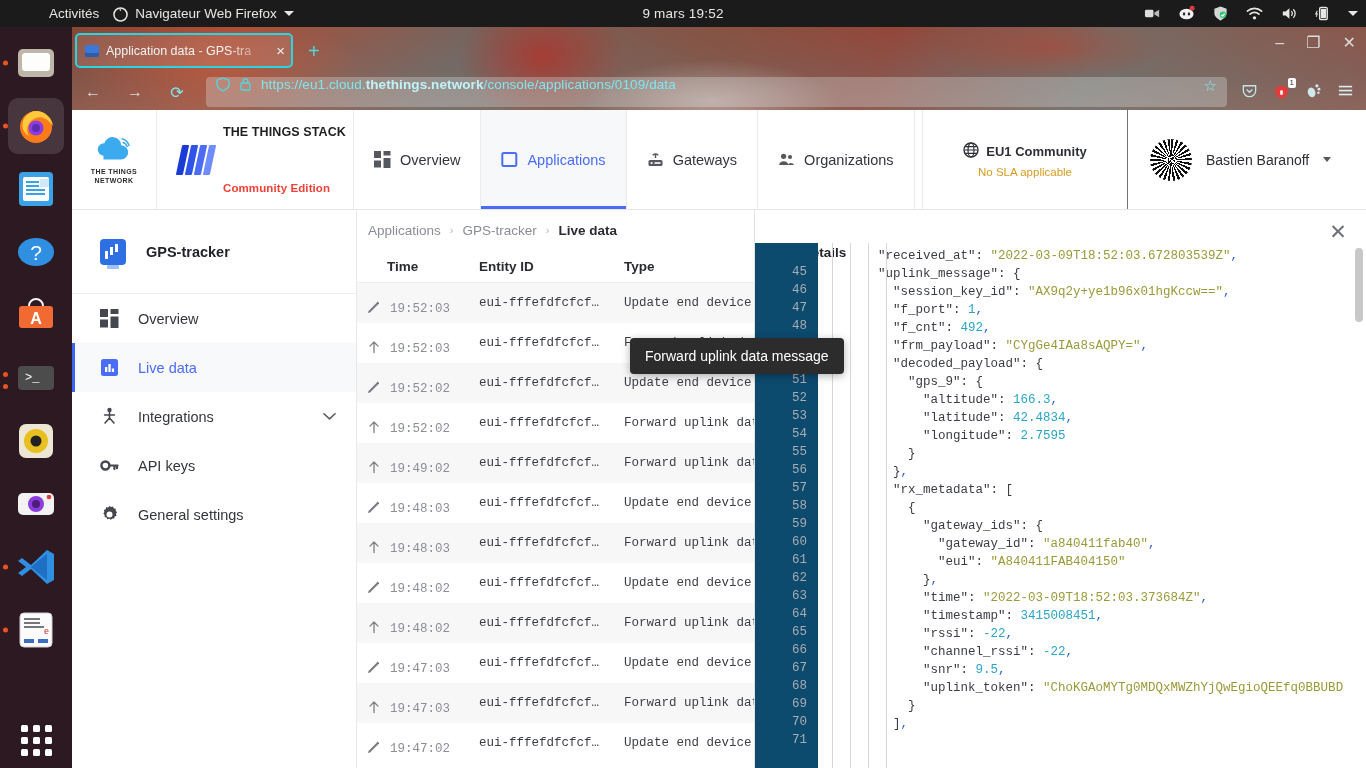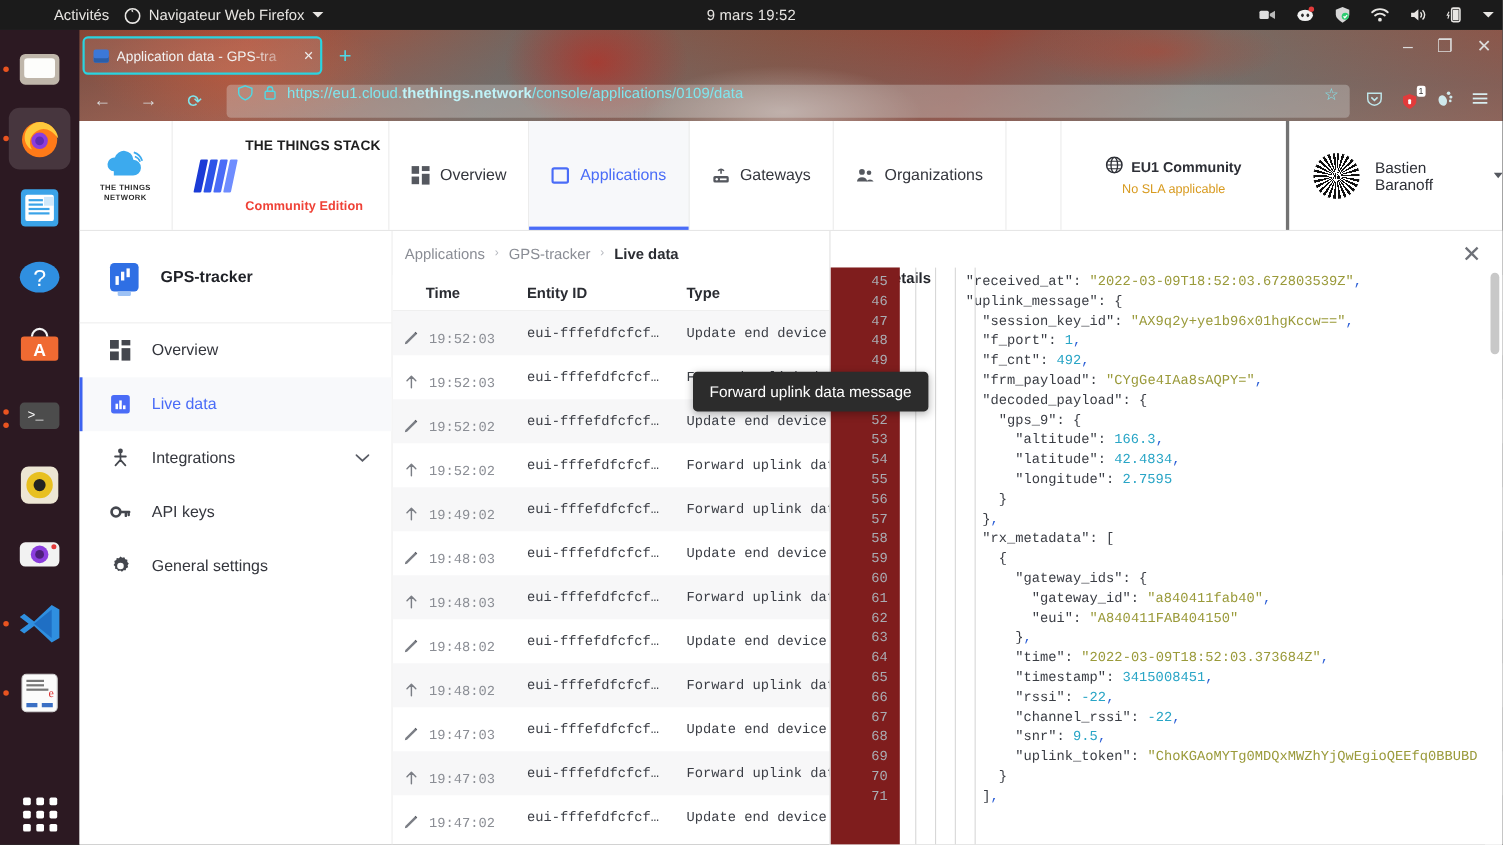--- a/index.html
+++ b/index.html
@@ -132,21 +132,21 @@
   .navitem.active { color:#4a6cf7; background:#f7f8fa; }
   .navitem.active::after { content:""; position:absolute; left:0; right:0; bottom:0; height:3px; background:#4a6cf7; }
   .navicon { width:17px; height:17px; display:block; }
   .header-spacer { flex:1; }
   .cluster {
     width:205px; display:flex; flex-direction:column; align-items:center; justify-content:center;
     border-left:1px solid #ececec;
   }
   .cluster-top { display:flex; align-items:center; gap:7px; font-size:13px; font-weight:700; color:#2d2f36; }
   .cluster-sub { font-size:11.5px; color:#d89b20; margin-top:5px; }
-  .usercell { width:197px; display:flex; align-items:center; gap:14px; padding-left:22px; border-left:3px solid #737373; }
+  .usercell { width:239px; display:flex; align-items:center; gap:14px; padding-left:22px; border-left:1px solid #737373; }
   .avatar { width:42px; height:42px; border-radius:50%; flex:none; overflow:hidden;
     background: repeating-conic-gradient(from 0deg at 50% 50%, #111 0deg 7deg, #fff 7deg 14deg);
     filter: blur(.2px);
   }
   .uname { font-size:14px; color:#2d2f36; }
   .ucaret { width:0;height:0;border-left:4.5px solid transparent;border-right:4.5px solid transparent;border-top:5.5px solid #55585f; }
 
   .body-row { display:flex; height:558px; }
   .sidebar { width:285px; border-right:1px solid #e8e8e8; background:#fff; }
   .app-head { height:84px; display:flex; align-items:center; gap:20px; padding-left:28px; border-bottom:1px solid #eee; }
@@ -190,21 +190,21 @@
   }
 
   
   .evt-panel {
     position:absolute; right:0; top:0; width:612px; height:558px;
     background:#fff; border-left:1px solid #e2e2e2; z-index:15;
   }
   .evt-title { position:absolute; left:8px; top:12px; font-size:13.5px; font-weight:700; color:#24262c;margin-top:23px; }
   .evt-close { position:absolute; right:17px; top:11px; width:22px;height:22px; color:#6e7178; font-size:21px; line-height:22px; text-align:center; }
   .code-area { position:absolute; left:0; right:0; top:33px; bottom:0; display:flex; overflow:hidden; }
-  .gutter { width:63px; background:#7f1d1d; flex:none; padding-top:4px; }
+  .gutter { width:63px; background:#0c4a6e; flex:none; padding-top:20px; }
   .gutter div { height:18px; line-height:18px; text-align:right; padding-right:11px;
     font-family:"Liberation Mono", monospace; font-size:12.5px; color:#a9acb2; }
   .codelines { flex:1; padding-top:4px; position:relative; overflow:hidden;
     font-family:"Liberation Mono", monospace; font-size:12.5px; }
   .cl { height:18px; line-height:18px; white-space:pre; color:#3a3d44; }
   .k { color:#3a3d44; }
   .s { color:#9a9a3a; }
   .n { color:#29a5c6; }
   .p { color:#2b5ed6; }
   .guide { position:absolute; top:0; bottom:0; width:1px; background:#d7d7d7; }

